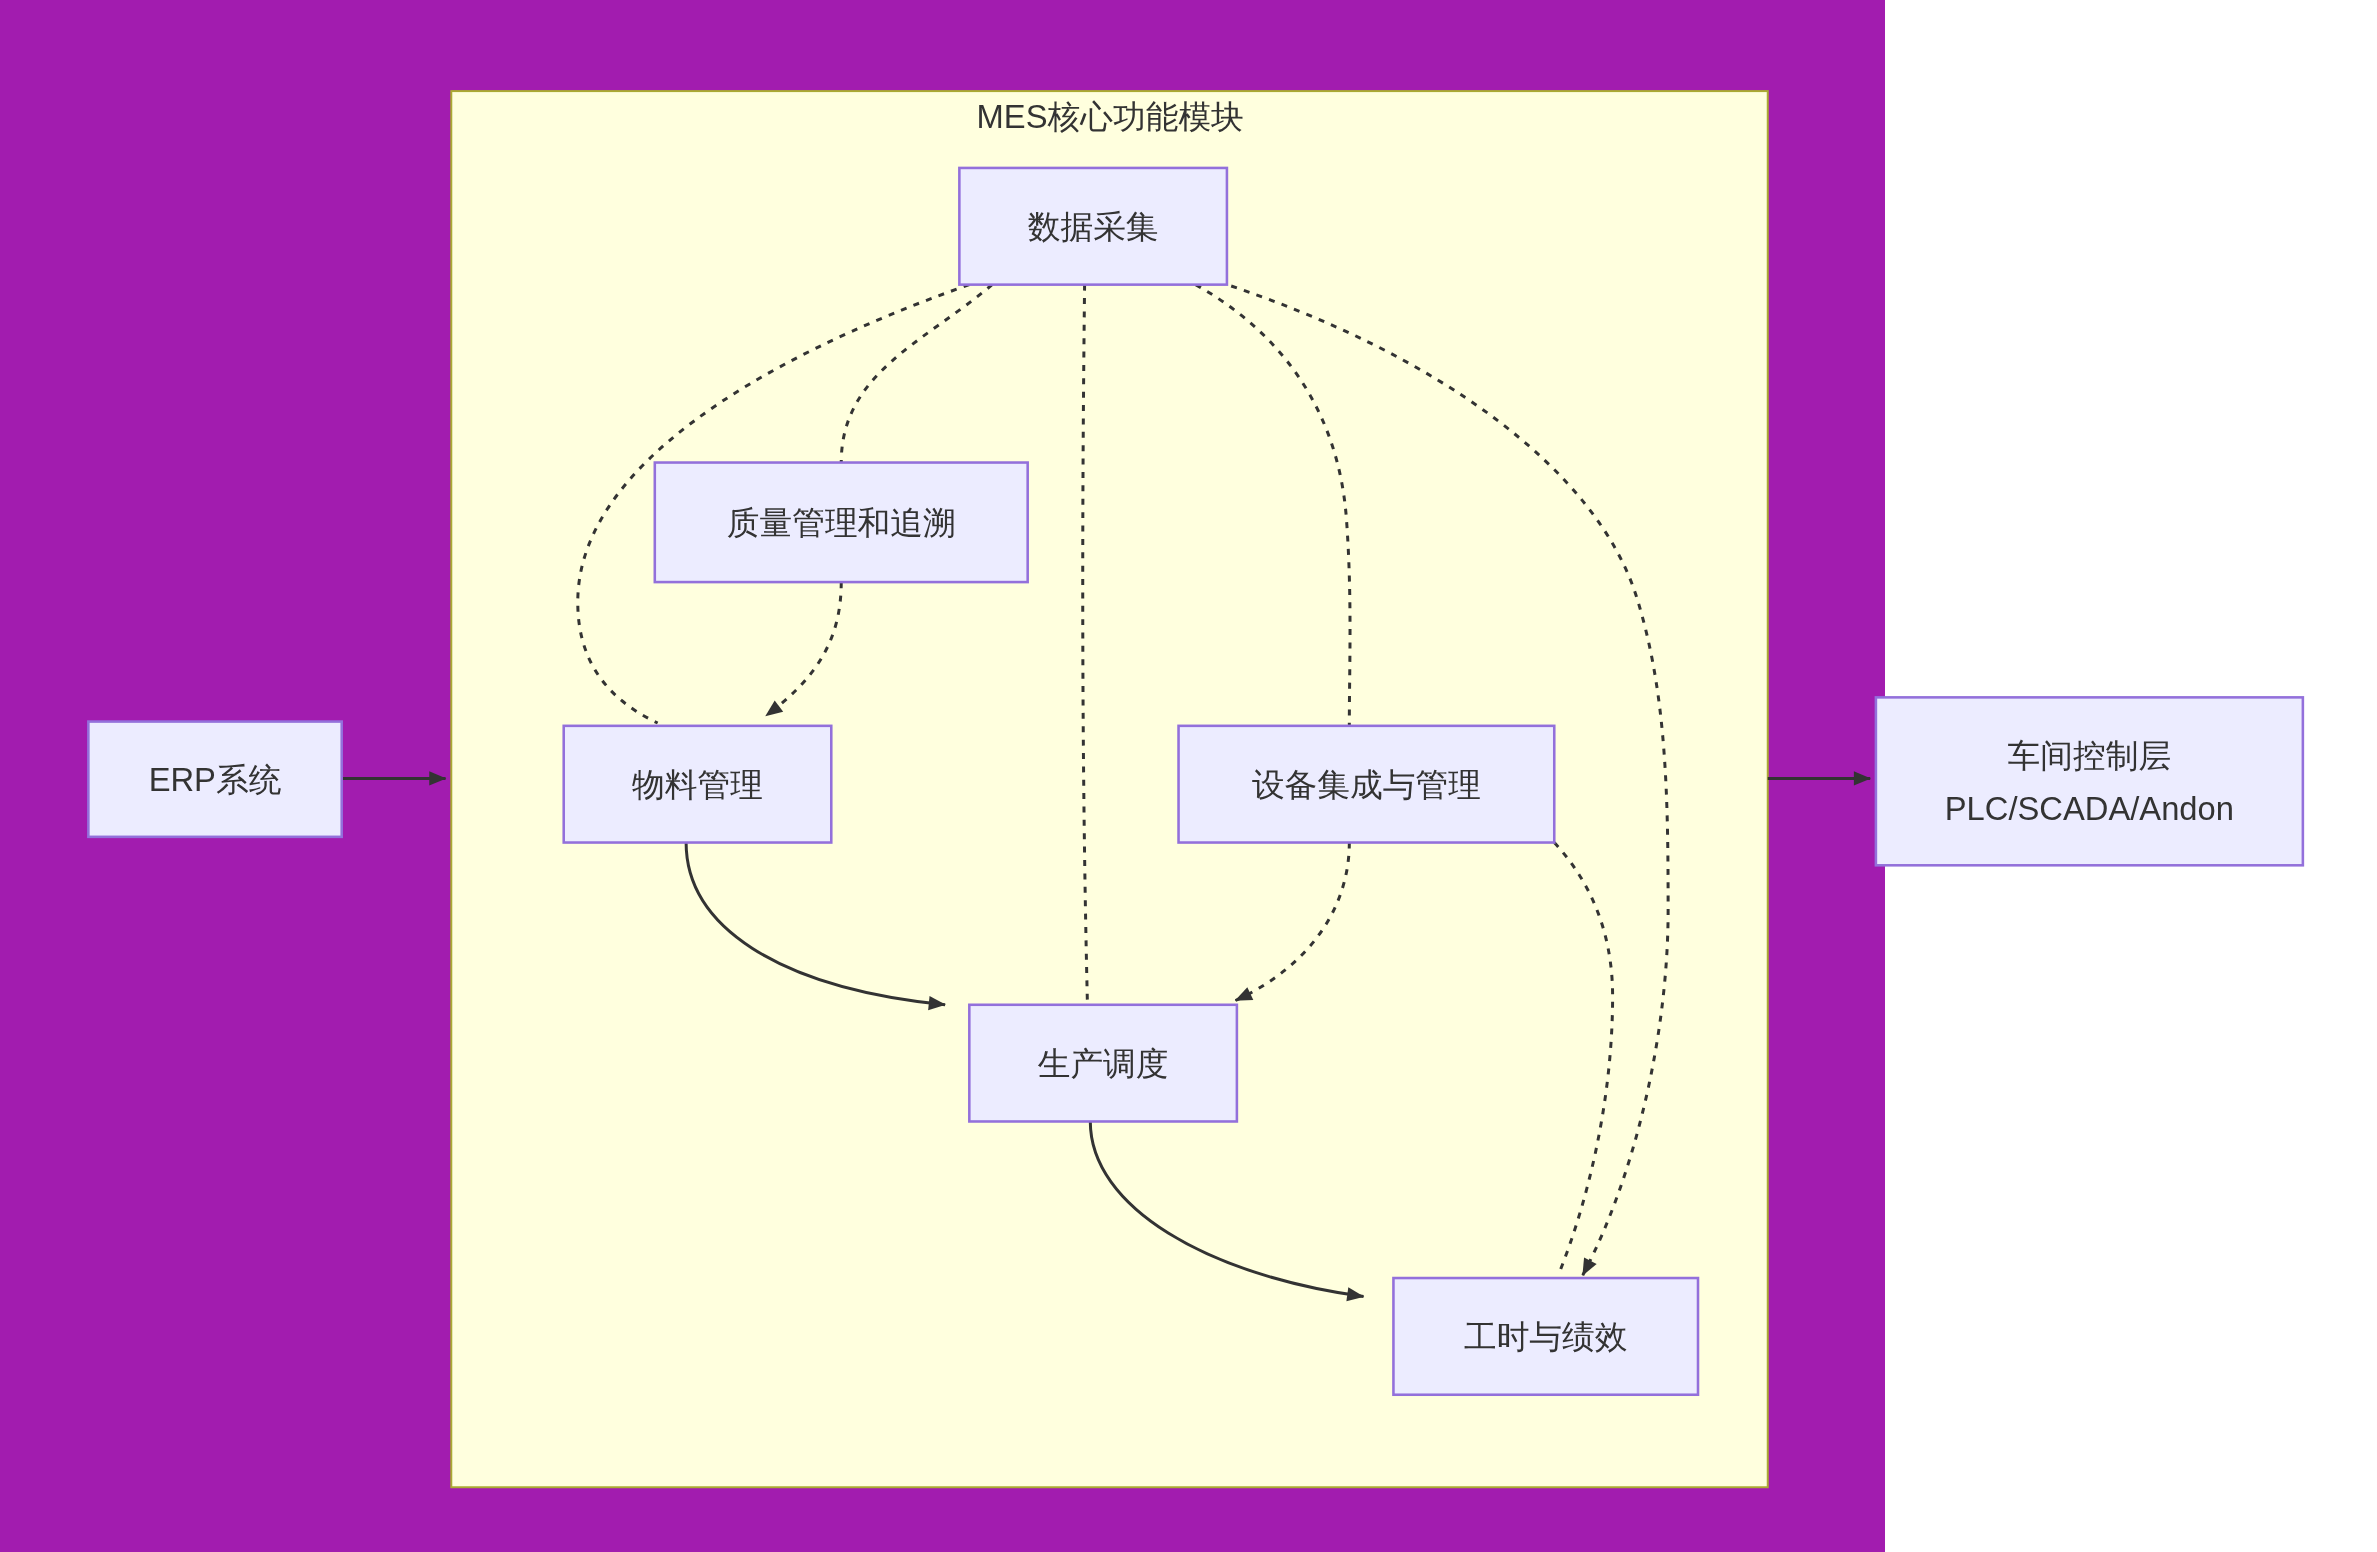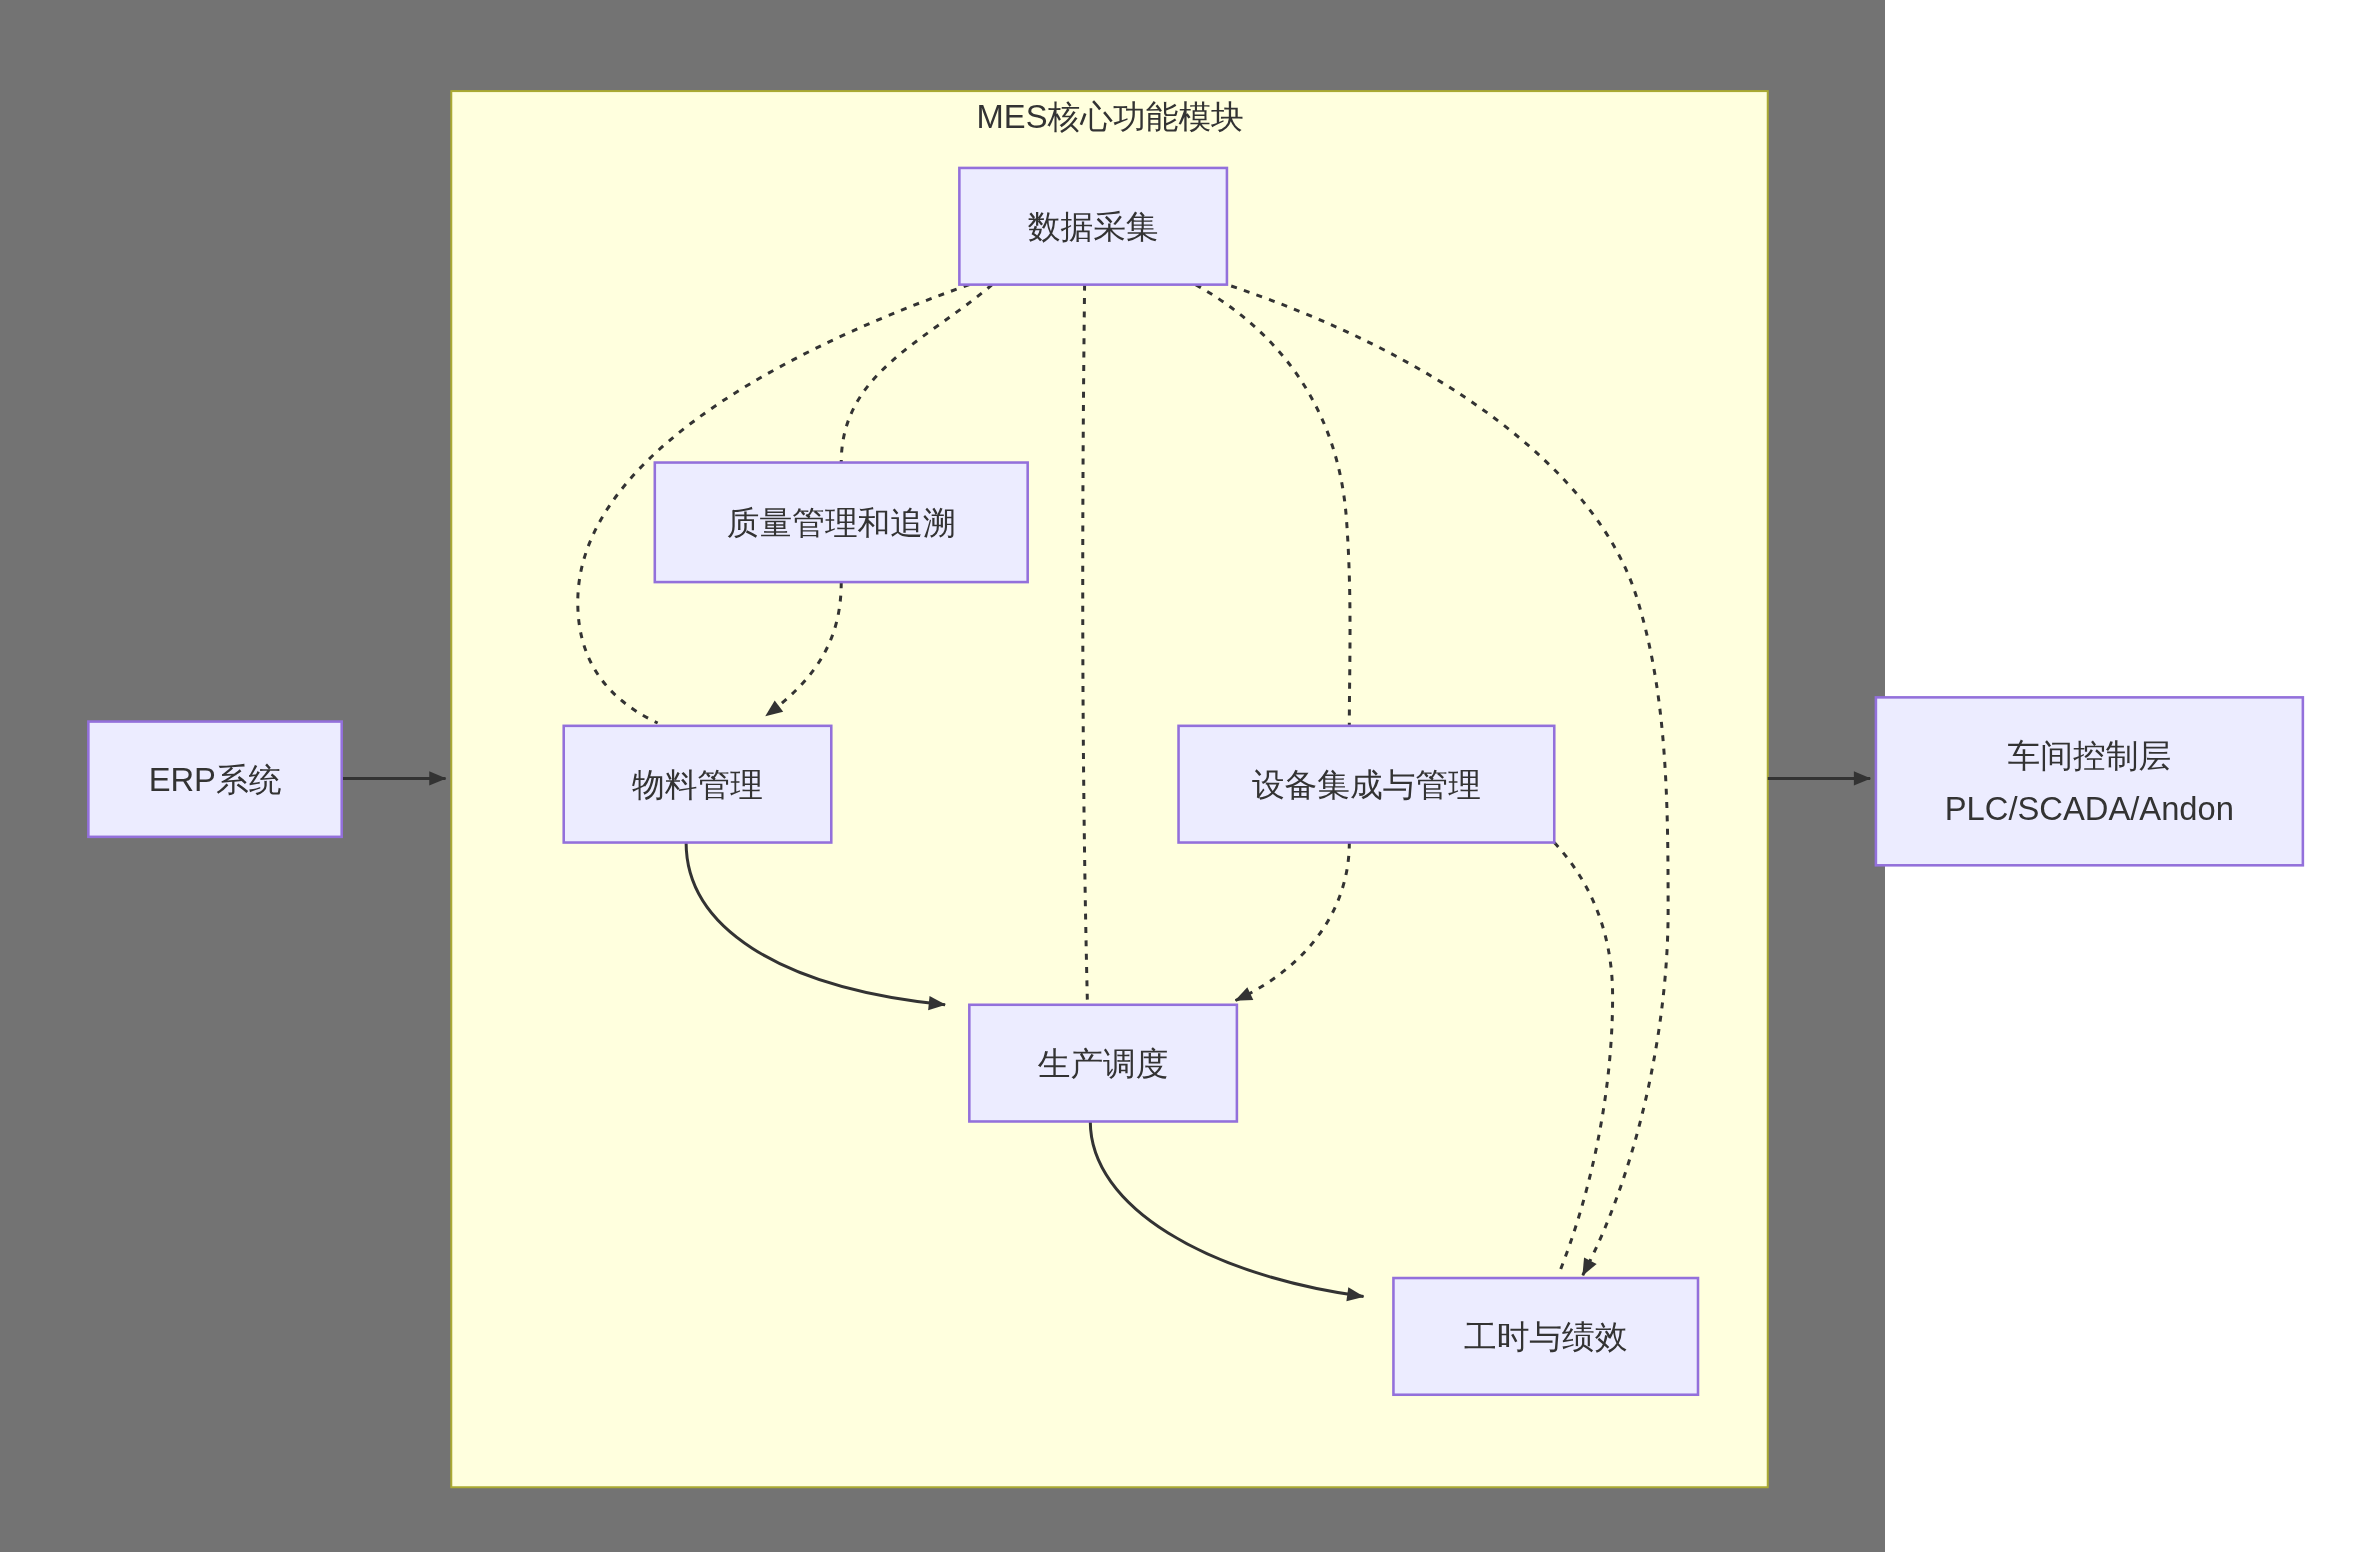--- a/index.html
+++ b/index.html
@@ -4,21 +4,21 @@
 <style>
   html, body {
     margin: 0;
     padding: 0;
     background: #ffffff;
   }
   .stage {
     position: relative;
     width: 1885px;
     height: 1552px;
-    background: #737373;
+    background: #a21caf;
     font-family: "Liberation Sans", "DejaVu Sans", sans-serif;
   }
   svg { display: block; }
   .cluster-rect {
     fill: #FFFFDE;
     stroke: #AAAA33;
     stroke-width: 1.4;
   }
   .node-rect {
     fill: #ECECFF;

